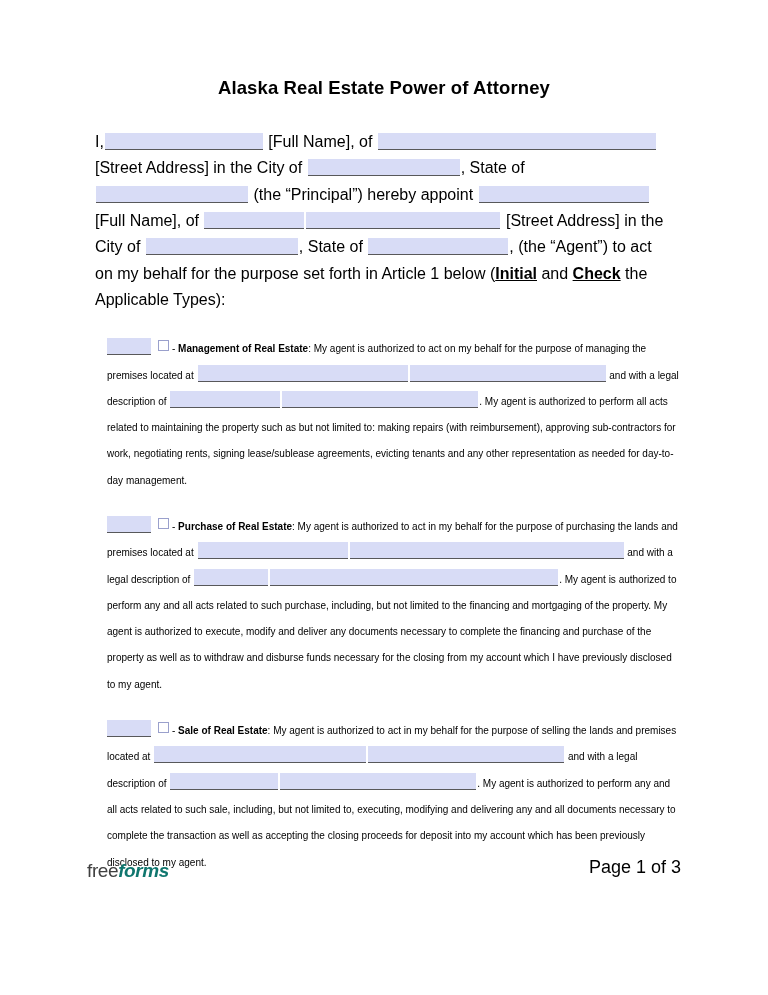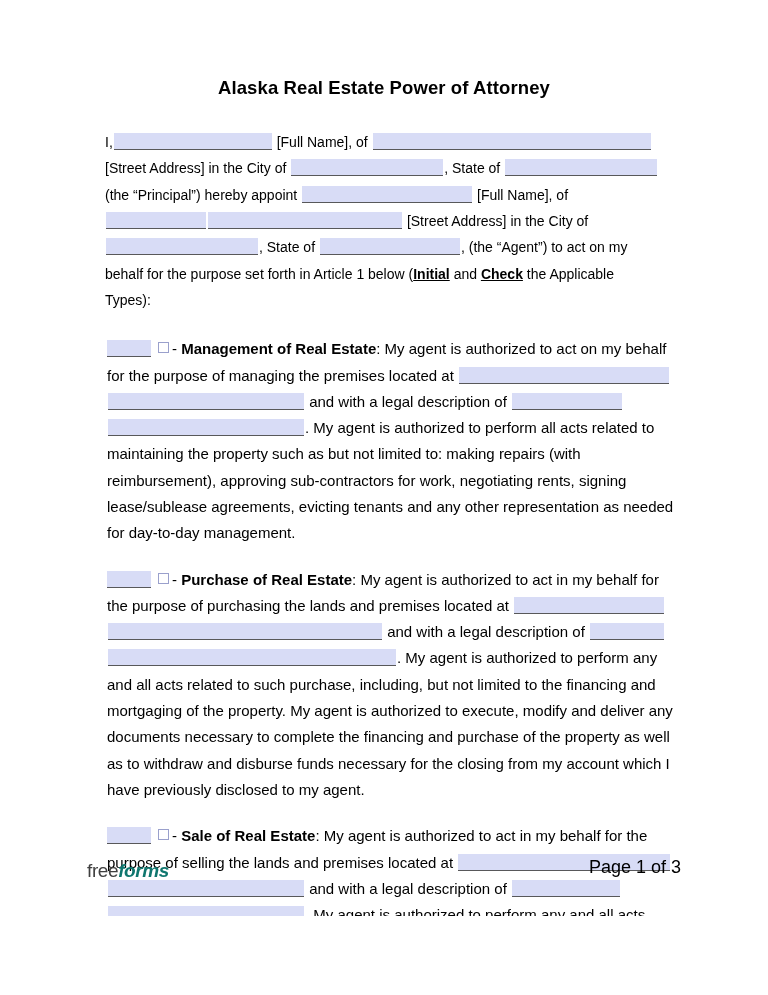--- a/index.html
+++ b/index.html
@@ -28,23 +28,23 @@
   }
   .doc-title {
     font-size: 18.5px;
     font-weight: bold;
     text-align: center;
     letter-spacing: 0.1px;
     margin: 0 0 30px 0;
     line-height: 1.25;
   }
   .para {
-    font-size: 14px;
+    font-size: 16px;
     line-height: 26.3px;
-    margin: 18px;
+    margin: 8px;
     text-align: left;
   }
   .intro {
     margin-bottom: 23px;
   }
   
   .blank {
     display: inline-block;
     background: #d8dcf6;
     border-bottom: 1.6px solid #58585a;
@@ -55,21 +55,21 @@
   .article-head {
     font-size: 14.2px;
     font-weight: bold;
     text-decoration: underline;
     margin: 0 0 14px 0;
     letter-spacing: 0.1px;
   }
   .clause {
     margin: 0 0 20px 0;
     padding-left: 20px;
-    font-size: 15px;
+    font-size: 10px;
     line-height: 26.3px;
   }
   .init-blank {
     display: inline-block;
     background: #d8dcf6;
     border-bottom: 1.6px solid #58585a;
     width: 44px;
     height: 16px;
     vertical-align: -3px;
   }

